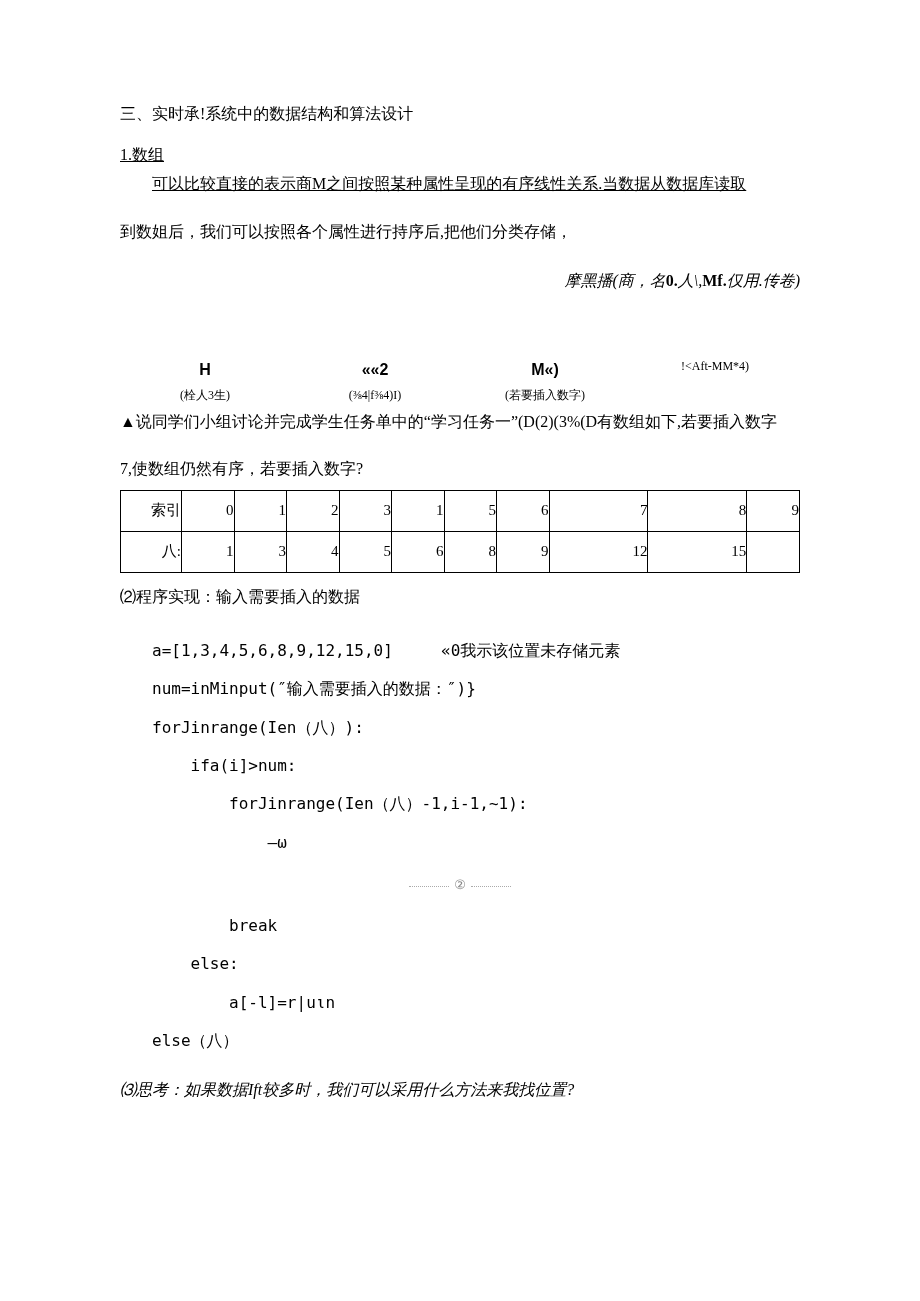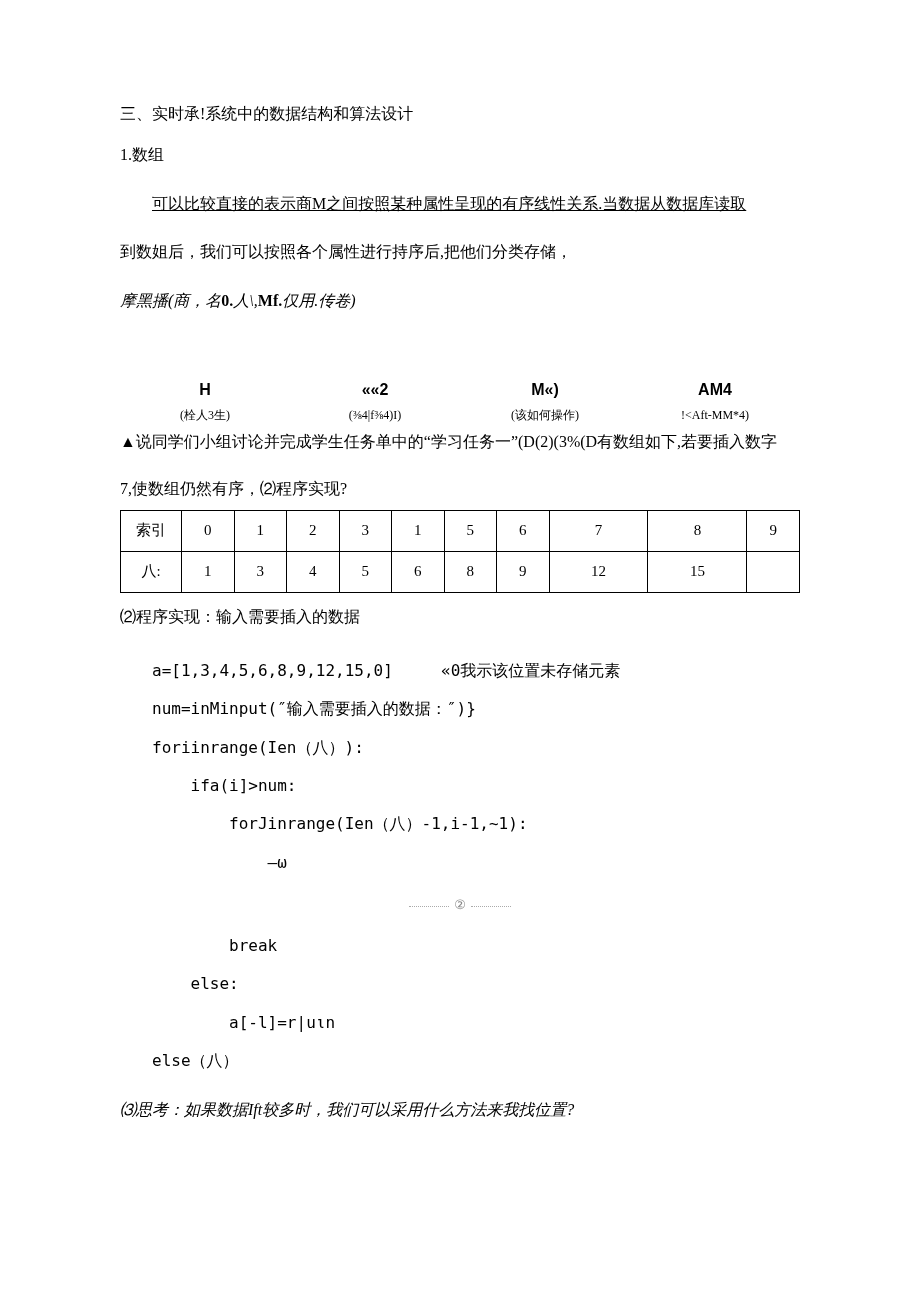--- a/index.html
+++ b/index.html
@@ -10,32 +10,32 @@
       background: #fff;
       margin: 0;
       padding: 100px 120px 100px 120px;
       width: 920px;
       box-sizing: border-box;
     }
     .heading {
       margin-bottom: 12px;
     }
     .subheading {
-      margin-bottom: 20px;
+      text-decoration: underline;
     }
     .para {
       margin-bottom: 20px;
       text-align: justify;
     }
     .para.indent {
       text-indent: 2em;
       text-decoration: underline;
     }
     .center {
-      text-align: left;
+      text-align: right;
       font-family: Liberation Serif, serif;
     }
     .italic {
       font-style: italic;
     }
     .row4 {
       display: flex;
       justify-content: space-around;
       margin-top: 60px;
       margin-bottom: 2px;
@@ -51,21 +51,21 @@
     .row4 .cell .bottom {
       font-size: 12px;
     }
     table.data-table {
       border-collapse: collapse;
       width: 100%;
       margin: 6px 0 10px 0;
     }
     table.data-table td {
       border: 1px solid #000;
-      text-align: center;
+      text-align: right;
       padding: 6px 0;
       font-size: 15px;
       vertical-align: middle;
       height: 28px;
     }
     table.data-table td.label {
       font-family: "SimSun", serif;
     }
     .code-block {
       font-family: "SimSun", monospace;
@@ -112,30 +112,29 @@
   <div class="cell">
     <div class="top">H</div>
     <div class="bottom">(栓人3生)</div>
   </div>
   <div class="cell">
     <div class="top">««2</div>
     <div class="bottom">(⅜4|f⅜4)I)</div>
   </div>
   <div class="cell">
     <div class="top">M«)</div>
-    <div class="bottom">(该如何操作)</div>
+    <div class="bottom">(若要插入数字)</div>
   </div>
   <div class="cell">
-    <div class="top">AM4</div>
     <div class="bottom">!&lt;Aft-MM*4)</div>
   </div>
 </div>
 
 <div class="para" style="margin-bottom:18px;">▲说同学们小组讨论并完成学生任务单中的“学习任务一”(D(2)(3%(D有数组如下,若要插入数字</div>
-<div class="para" style="margin-bottom:2px;">7,使数组仍然有序，⑵程序实现?</div>
+<div class="para" style="margin-bottom:2px;">7,使数组仍然有序，若要插入数字?</div>
 
 <table class="data-table">
   <tbody>
       <tr>
     <td class="label" style="width:60px;">索引</td>
     <td>0</td>
     <td>1</td>
     <td>2</td>
     <td>3</td>
     <td>1</td>
@@ -158,21 +157,21 @@
     <td>15</td>
     <td></td>
   </tr>
 </tbody>
   </table>
 
 <div class="para">⑵程序实现：输入需要插入的数据</div>
 
 <div class="code-block"><span>a=[1,3,4,5,6,8,9,12,15,0]</span>     <span>«0我示该位置未存储元素</span>
 <span>num=inMinput(″输入需要插入的数据：″)}</span>
-<span>foriinrange(Ien（八）):</span>
+<span>forJinrange(Ien（八）):</span>
     <span>ifa(i]&gt;num:</span>
         <span>forJinrange(Ien（八）-1,i-1,~1):</span>
             <span>—ω</span></div>
 
 <div class="center-blank">
   <span class="fill-blank">
     <span class="line-left"></span>
     <span class="num">②</span>
     <span class="line-right"></span>
   </span>

